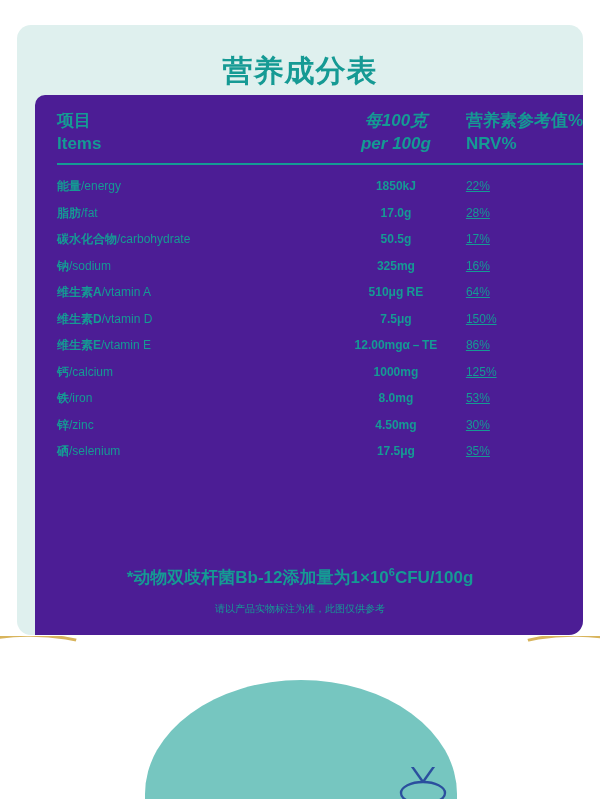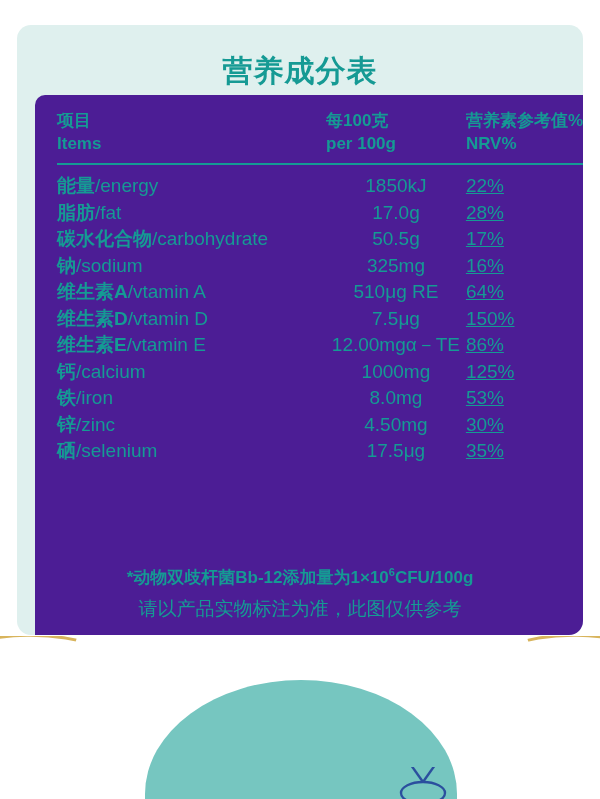--- a/index.html
+++ b/index.html
@@ -63,65 +63,65 @@
   thead th {
     color: #159a94;
     font-size: 17px;
     font-weight: bold;
     padding: 0;
     vertical-align: top;
   }
   thead th .l1 { display: block; line-height: 24px; }
   thead th .l2 { display: block; line-height: 22px; }
   th.h-item { text-align: left; }
-  th.h-value { text-align: left; }
+  th.h-value { text-align: center; font-style: italic; }
   th.h-nrv { text-align: left; }
 
   .head-rule td {
     padding: 0;
   }
   .head-rule .rule {
     height: 2px;
     background: #159a94;
     margin-top: 8px;
     margin-bottom: 8px;
   }
 
   tbody td {
     color: #159a94;
-    font-size: 19px;
+    font-size: 12px;
     line-height: 26.5px;
     padding: 0;
     white-space: nowrap;
     margin-top: 38px;
   }
   td.t-item { text-align: left; }
   td.t-item .cn { font-weight: bold; }
   td.t-item .en { font-weight: normal; }
-  td.t-value { text-align: center; }
+  td.t-value { text-align: center; font-weight: bold; }
   td.t-nrv { text-align: left; text-decoration: underline; }
 
   
   #footnote-wrap {
     position: absolute;
     left: 0;
     right: 0;
     bottom: 14px;
     text-align: center;
   }
   #footnote-main {
     color: #159a94;
     font-size: 17px;
     font-weight: bold;
     line-height: 26px;
   }
   #footnote-main sup { font-size: 11px; vertical-align: super; }
   #footnote-sub {
     color: #159a94;
-    font-size: 19px;
+    font-size: 10px;
     line-height: 24px;
     margin-top: 6px;
   }
 
   
   #bottom-art {
     position: absolute;
     left: 0;
     top: 636px;
     width: 600px;

